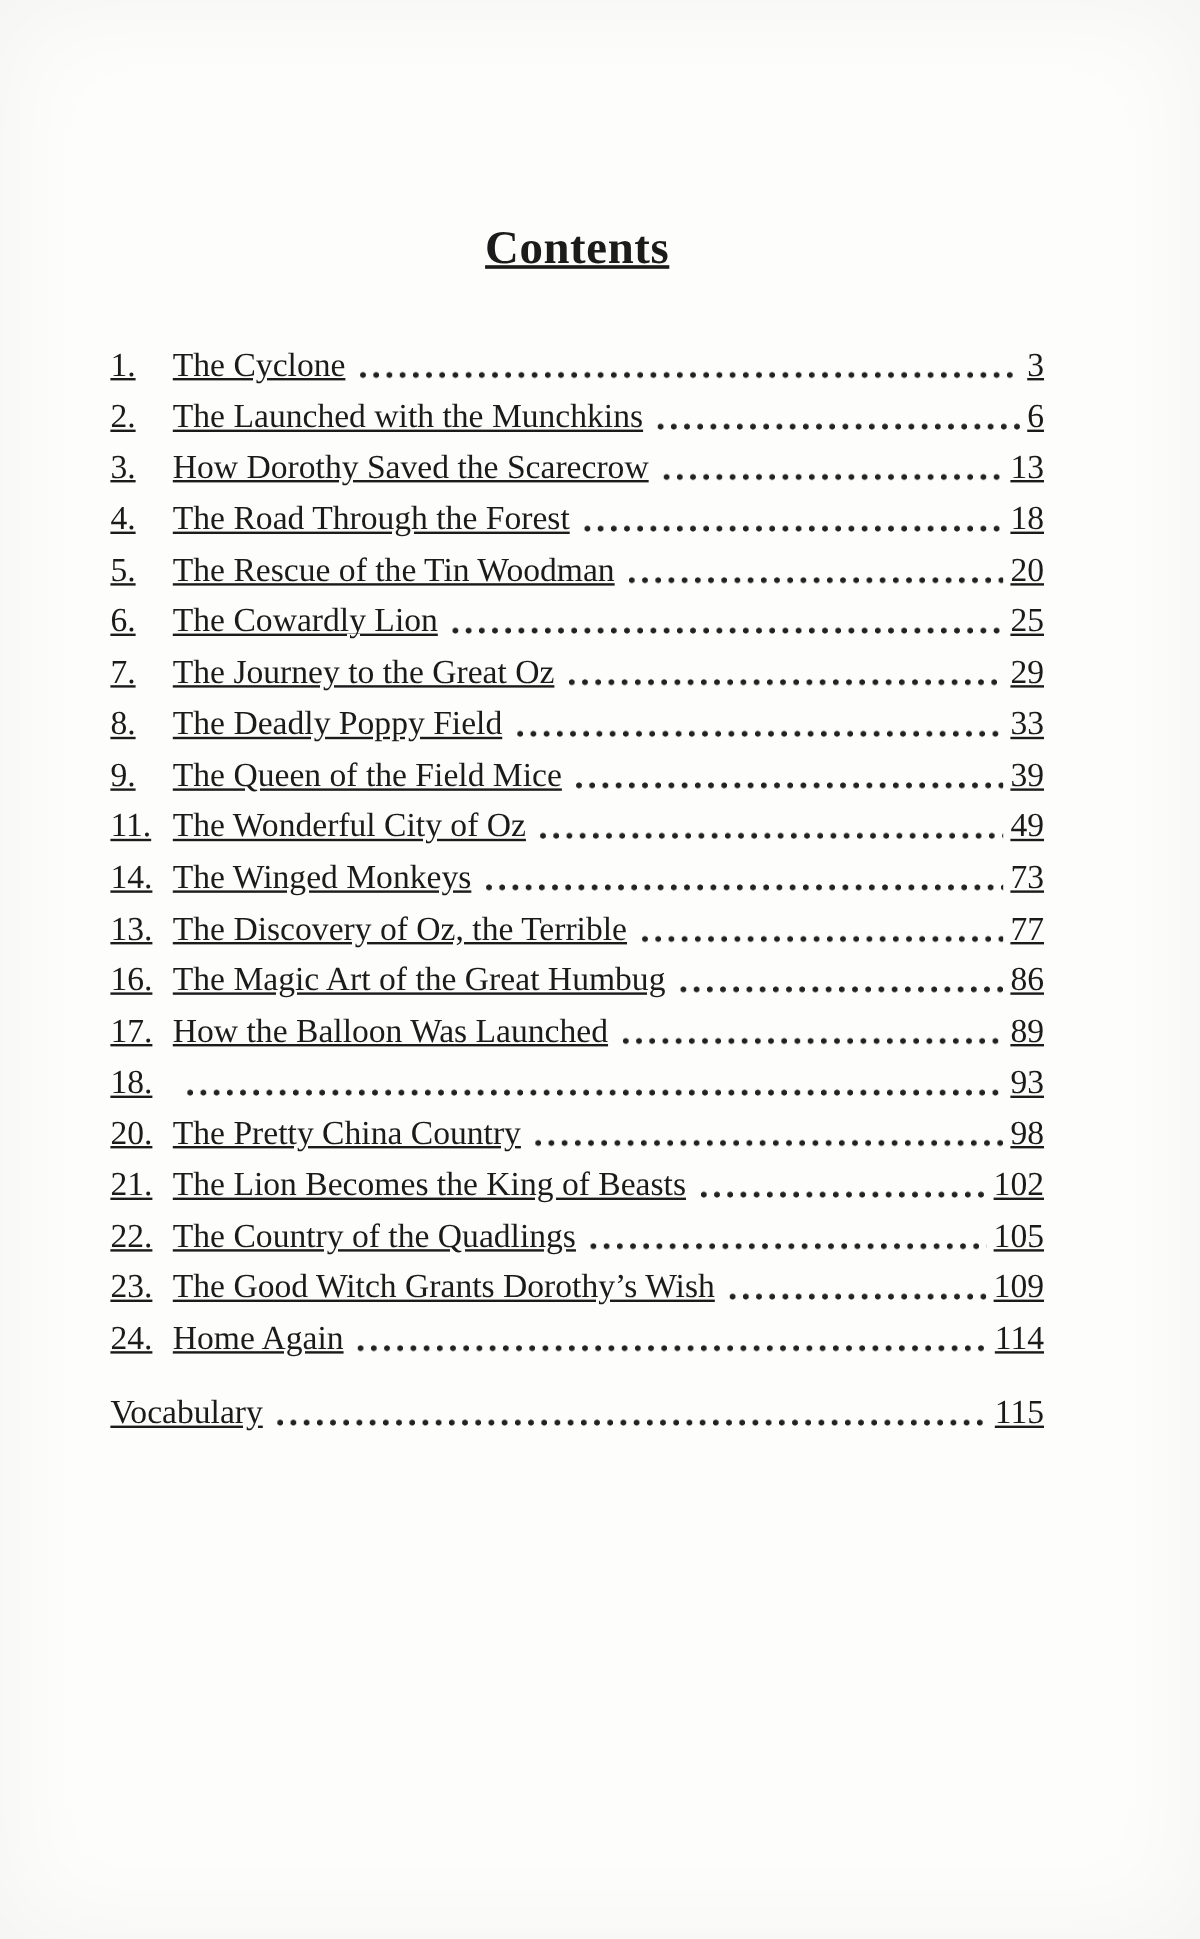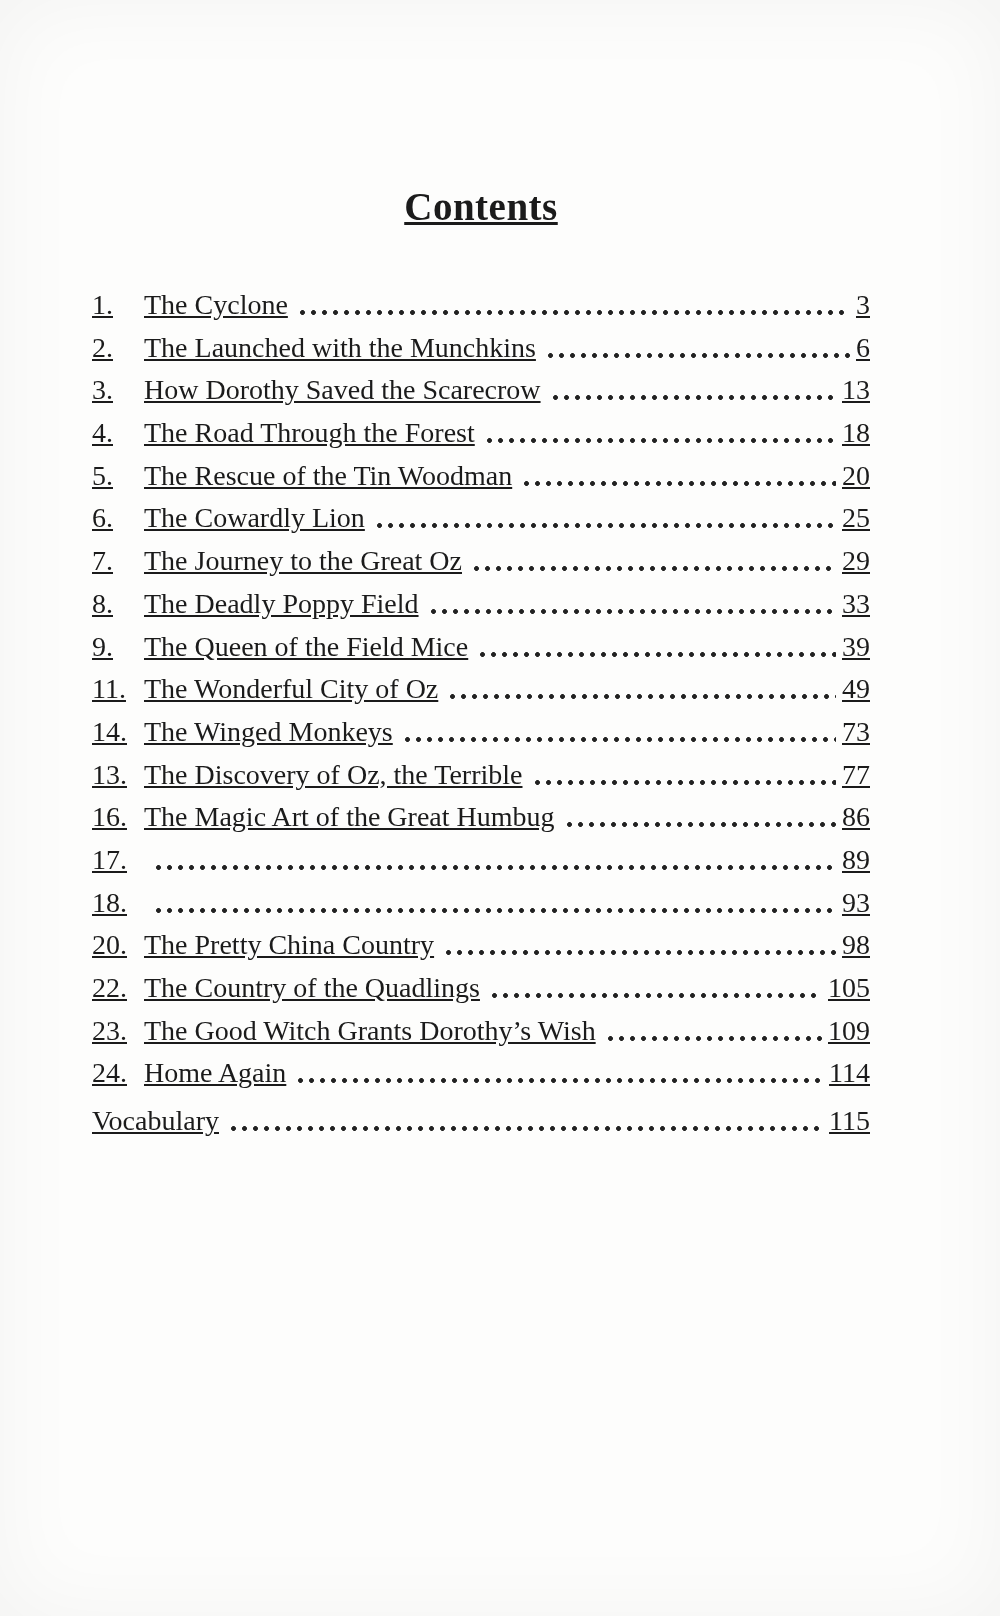--- a/index.html
+++ b/index.html
@@ -64,21 +64,21 @@
     background-size: 11px 7px;
     background-repeat: repeat-x;
     background-position: left bottom;
   }
 
   .pg {
     flex: none;
   }
 
   .vocab-row {
-    margin-top: 14px;
+    margin-top: 28px;
   }
 </style>
 </head>
 <body>
 
 <div class="page">
 
   <h1 class="page-title">Contents</h1>
 
   <div class="toc">
@@ -172,38 +172,45 @@
 
     <div class="row">
       <span class="num">16.</span>
       <span class="t">The Magic Art of the Great Humbug</span>
       <span class="leader"></span>
       <span class="pg">86</span>
     </div>
 
     <div class="row">
       <span class="num">17.</span>
+      <span class="t">How the Balloon Was Launched</span>
       <span class="leader"></span>
       <span class="pg">89</span>
     </div>
 
     <div class="row">
       <span class="num">18.</span>
       <span class="leader"></span>
       <span class="pg">93</span>
     </div>
 
 
     <div class="row">
       <span class="num">20.</span>
       <span class="t">The Pretty China Country</span>
       <span class="leader"></span>
       <span class="pg">98</span>
     </div>
 
+    <div class="row">
+      <span class="num">21.</span>
+      <span class="t">The Lion Becomes the King of Beasts</span>
+      <span class="leader"></span>
+      <span class="pg">102</span>
+    </div>
 
     <div class="row">
       <span class="num">22.</span>
       <span class="t">The Country of the Quadlings</span>
       <span class="leader"></span>
       <span class="pg">105</span>
     </div>
 
     <div class="row">
       <span class="num">23.</span>

